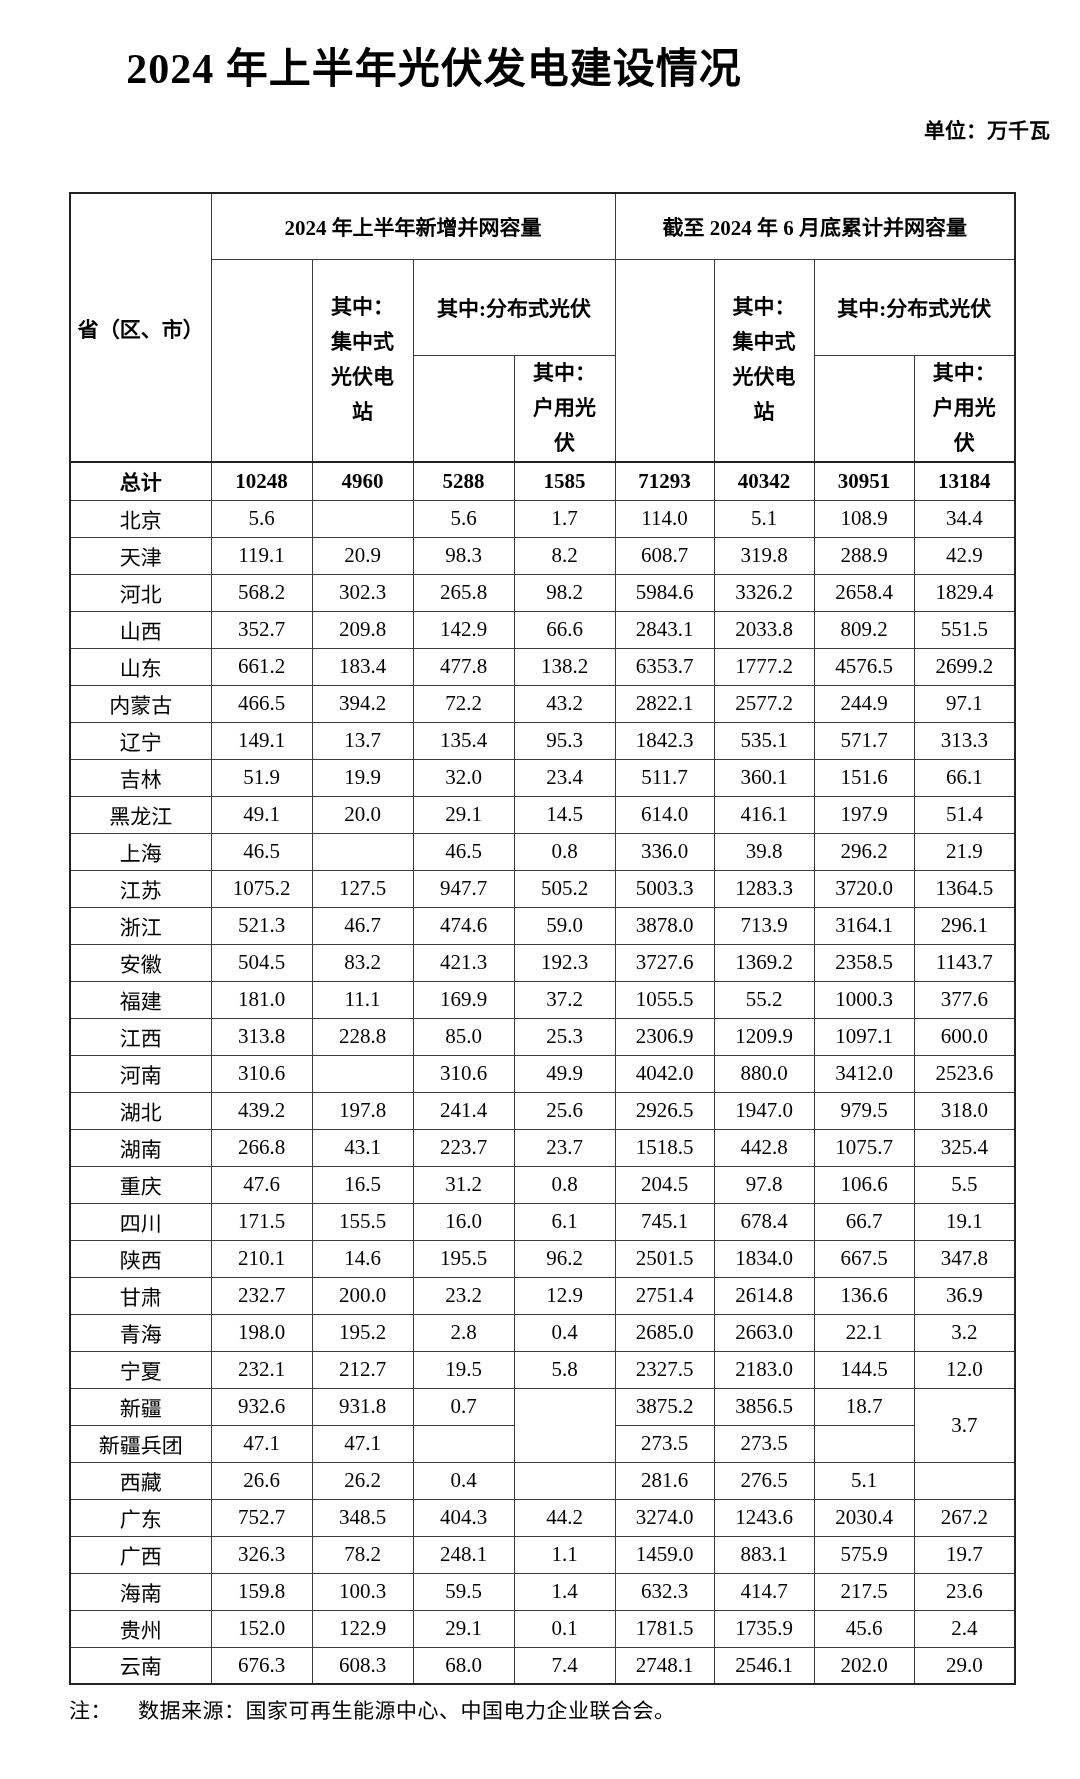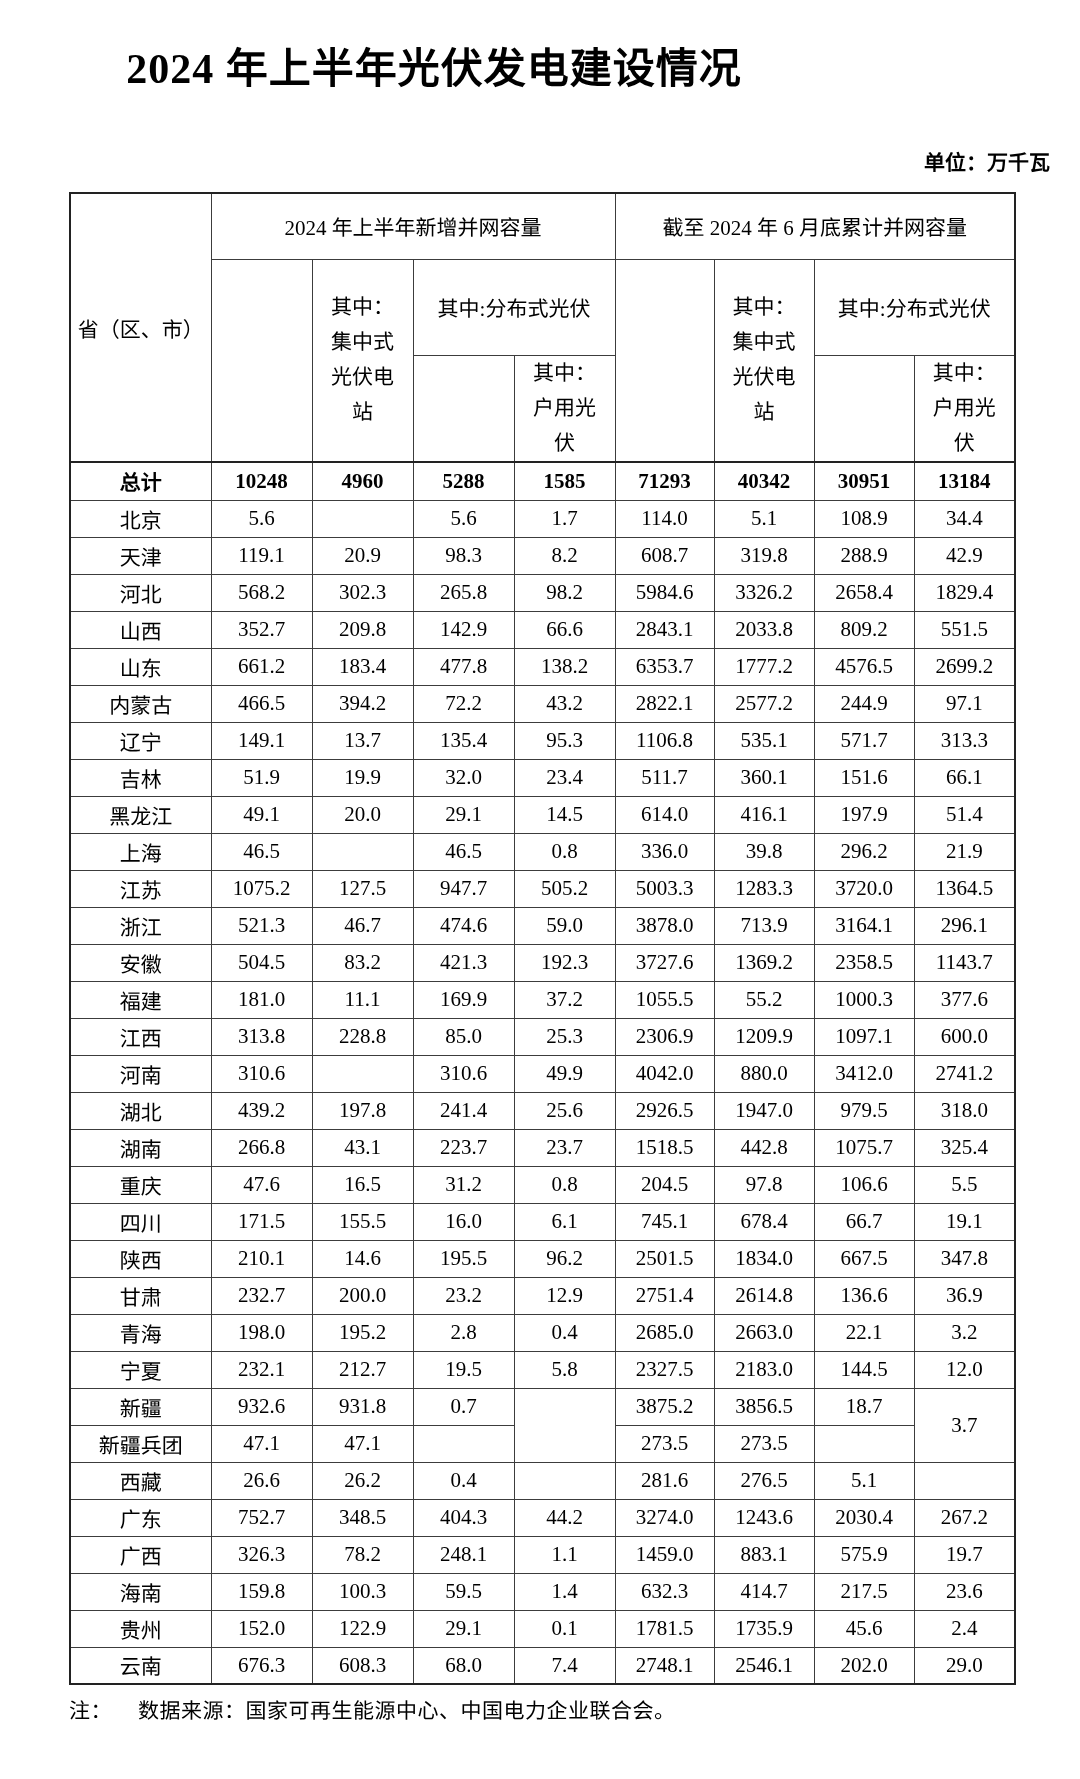--- a/index.html
+++ b/index.html
@@ -8,34 +8,34 @@
     font-family:"Liberation Serif","DejaVu Serif",serif;color:#000;
     overflow:hidden;
   }
   .page{position:absolute;inset:0;}
   .title{
     position:absolute;top:46px;left:0;width:868px;margin:0;
     text-align:center;font-size:42px;font-weight:bold;line-height:1.1;
     letter-spacing:1px;
   }
   .unit{
-    position:absolute;top:146px;right:30px;
+    position:absolute;top:114px;right:30px;
     font-size:21px;font-weight:bold;margin-left:8px;
   }
   table.pv{
     position:absolute;left:69px;top:192px;width:947px;
     border-collapse:collapse;table-layout:fixed;
     border:2px solid #222;
   }
   table.pv th,table.pv td{
     border:1px solid #3c3c3c;
     text-align:center;vertical-align:middle;
     padding:0 2px;font-size:21px;overflow:hidden;
   }
-  thead th{font-weight:normal;}
+  thead th{font-weight:bold;}
   thead tr.r1{height:66px;}
   thead tr.r2{height:96px;}
   thead tr.r3{height:107px;}
   tbody tr{height:37px;}
   tbody tr.total{height:38px;font-weight:bold;margin-left:39px;}
   tbody tr.total td{border-top:2px solid #222;}
   .wrap{white-space:pre-line;line-height:35px;}
   td.prov{font-size:21px;}
   .note{
     position:absolute;top:1694px;left:69px;
@@ -172,21 +172,21 @@
           <td>2577.2</td>
           <td>244.9</td>
           <td>97.1</td>
         </tr>
         <tr>
           <td class="prov">辽宁</td>
           <td>149.1</td>
           <td>13.7</td>
           <td>135.4</td>
           <td>95.3</td>
-          <td>1106.8</td>
+          <td>1842.3</td>
           <td>535.1</td>
           <td>571.7</td>
           <td>313.3</td>
         </tr>
         <tr>
           <td class="prov">吉林</td>
           <td>51.9</td>
           <td>19.9</td>
           <td>32.0</td>
           <td>23.4</td>
@@ -274,21 +274,21 @@
         </tr>
         <tr>
           <td class="prov">河南</td>
           <td>310.6</td>
           <td></td>
           <td>310.6</td>
           <td>49.9</td>
           <td>4042.0</td>
           <td>880.0</td>
           <td>3412.0</td>
-          <td>2741.2</td>
+          <td>2523.6</td>
         </tr>
         <tr>
           <td class="prov">湖北</td>
           <td>439.2</td>
           <td>197.8</td>
           <td>241.4</td>
           <td>25.6</td>
           <td>2926.5</td>
           <td>1947.0</td>
           <td>979.5</td>

